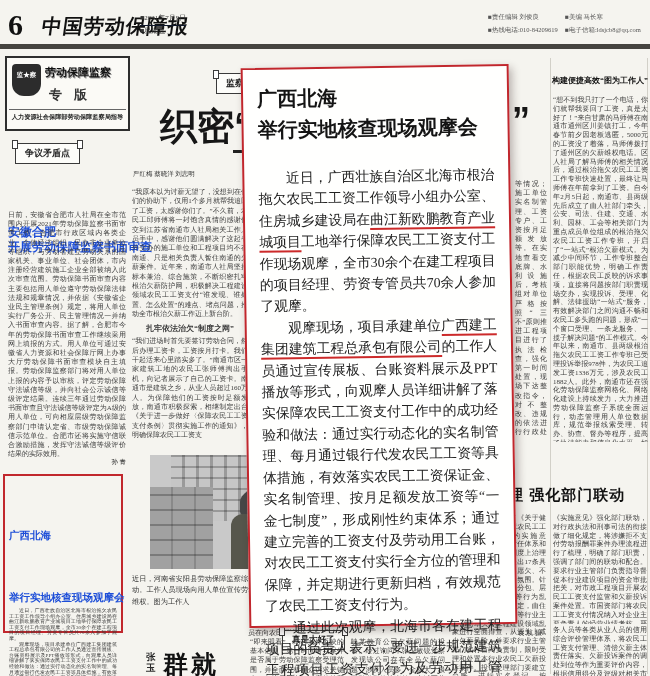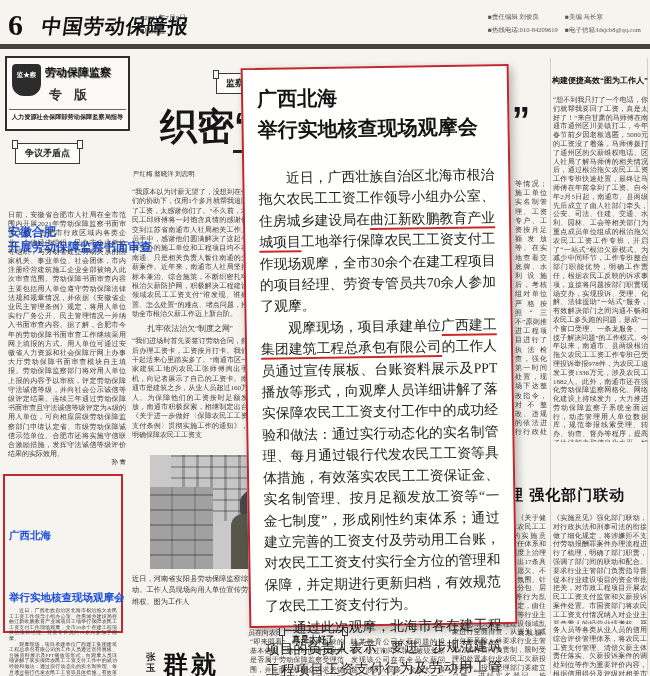--- a/index.html
+++ b/index.html
@@ -35,21 +35,21 @@
   .sb-t1{font-size:12px;font-weight:bold;color:#1d4ed8;font-family:Liberation Mono, monospace;white-space:nowrap;margin-top:48px;}
   .tinytext{font-size:7px;line-height:9.2px;text-align:justify;color:#3d3d3d;overflow:hidden;}
   .sig{font-size:6.5px;text-align:right;color:#333;}
   .redbox{left:3px;top:474px;width:120px;height:159px;border:2px solid #c1272d;padding:5px 4px;box-sizing:border-box;}
   .microtext{font-size:5px;line-height:5.6px;text-align:justify;color:#3a3a3a;overflow:hidden;}
   .micro-p{margin:0;text-indent:2em;}
   
   .big-headline{font-size:37px;font-weight:bold;color:#161616;white-space:nowrap;
                 font-family:"Liberation Sans","DejaVu Sans",sans-serif;}
   .authors{font-size:6.5px;color:#333;white-space:nowrap;}
-  .subhead{font-size:8px;font-weight:normal;text-align:center;margin:4px 0;
+  .subhead{font-size:8px;font-weight:bold;text-align:center;margin:4px 0;
            font-family:"Liberation Sans","DejaVu Sans",sans-serif;}
   .photo{left:150px;top:455px;width:150px;height:114px;background:#c9c9c9;overflow:hidden;}
   .ph-building{position:absolute;left:14%;top:0;width:66%;height:58%;
      background:repeating-linear-gradient(90deg,#e6e6e6 0 11px,#b3b3b3 11px 14px),
                 repeating-linear-gradient(0deg,#dcdcdc 0 9px,#a8a8a8 9px 11px);
      background-blend-mode:multiply;}
   .ph-blocks{position:absolute;left:0;bottom:0;width:42%;height:72%;
      background:repeating-linear-gradient(0deg,#cdcdcd 0 13px,#9b9b9b 13px 15px),
                 repeating-linear-gradient(90deg,#c8c8c8 0 21px,#ababab 21px 23px);
      background-blend-mode:multiply;}

